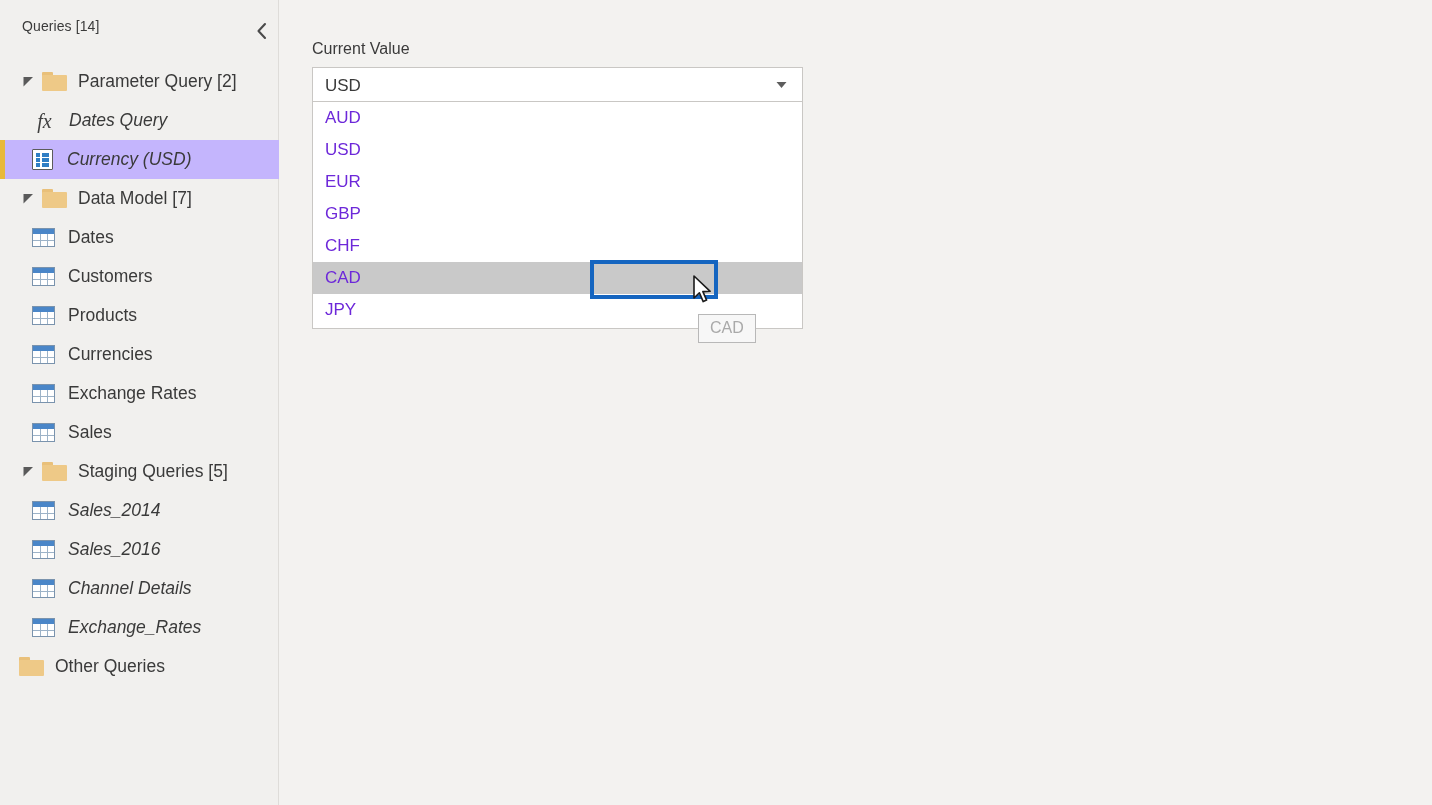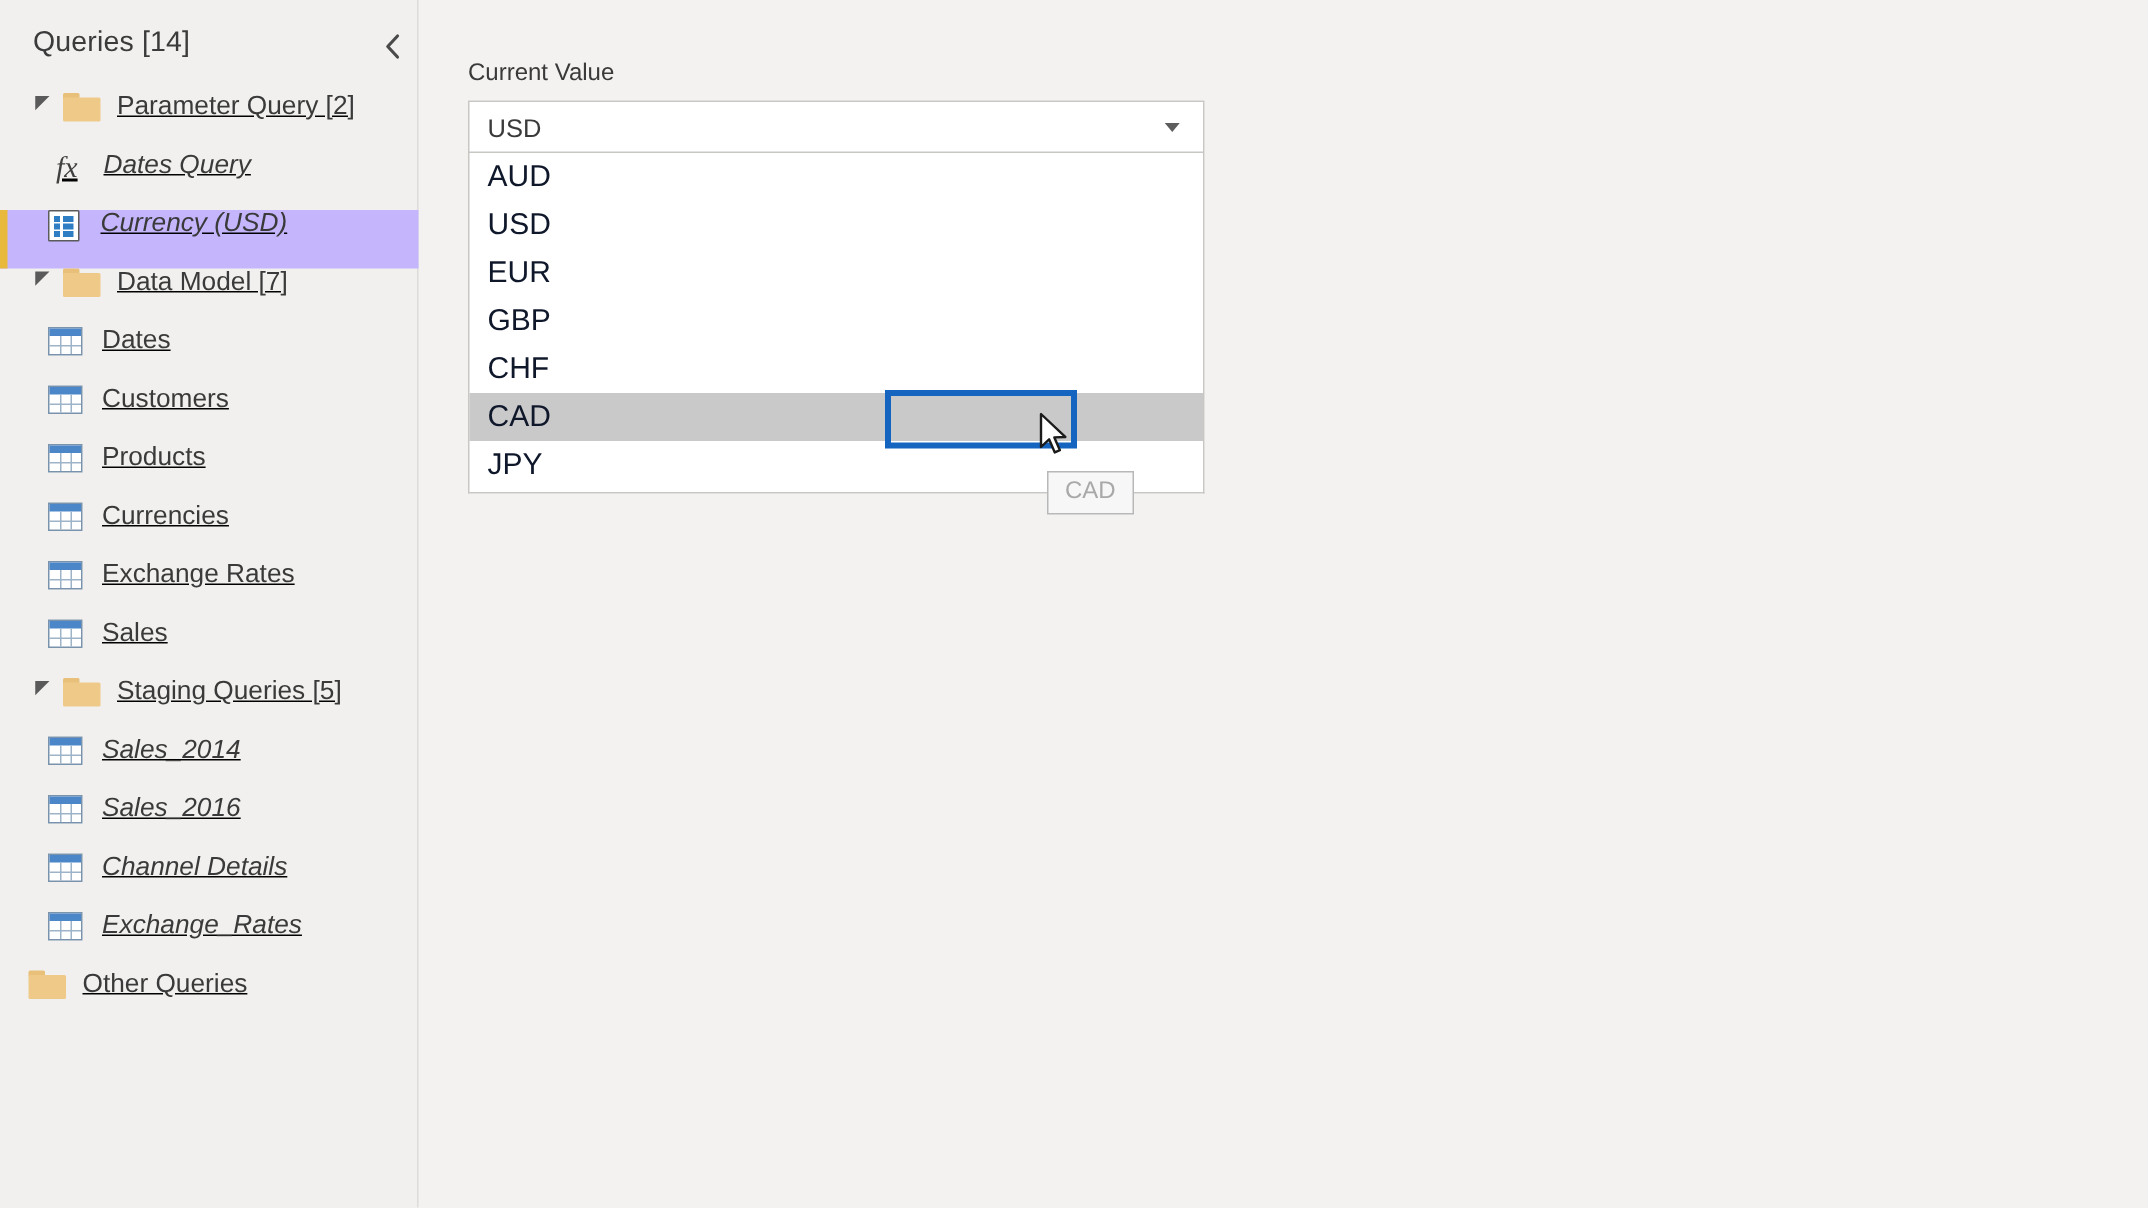--- a/index.html
+++ b/index.html
@@ -15,35 +15,35 @@
     position:absolute;left:0;top:0;width:279px;height:805px;
     background:#f1f0ee;
     border-right:1px solid #dedcd9;
     box-sizing:border-box;
   }
   #sidebar-header{
     position:absolute;left:0;top:0;width:279px;height:58px;
   }
   #queries-title{
     position:absolute;left:22px;top:18px;
-    font-size:19px;color:#3b3b3b;letter-spacing:.1px;
+    font-size:14px;color:#3b3b3b;letter-spacing:.1px;
     white-space:nowrap;
   }
   #collapse-btn{
     position:absolute;left:248px;top:18px;width:28px;height:26px;
     display:flex;align-items:center;justify-content:center;
     cursor:pointer;
   }
   #collapse-btn svg{display:block;}
 
   .tree{position:absolute;left:0;top:62px;width:279px;}
 
   .row{
-    position:relative;height:39px;display:flex;align-items:flex-start;
-    box-sizing:border-box;cursor:pointer;text-decoration:underline;
+    position:relative;height:39px;display:flex;align-items:center;
+    box-sizing:border-box;cursor:pointer;
   }
   .row .lbl{
     font-size:17.5px;color:#3a3a3a;white-space:nowrap;line-height:1;
   }
   .row.italic .lbl{font-style:italic;}
   .row.selected{background:#c4b5fd;}
   .row .accent{
     position:absolute;left:0;top:0;width:5px;height:100%;
     background:#e8b93a;
   }
@@ -134,21 +134,21 @@
   #combo-caret svg{display:block;}
 
   #dropdown{
     position:absolute;left:32px;top:102px;width:491px;
     background:#ffffff;
     border:1px solid #c9c7c4;border-top:none;
     box-sizing:border-box;padding-bottom:2px;
   }
   .opt{
     height:32px;display:flex;align-items:center;
-    padding-left:12px;font-size:20px;color:#0f172a;
+    padding-left:12px;font-size:17px;color:#6d28d9;
     cursor:pointer;box-sizing:border-box;
   }
   .opt.hl{background:#c9c9c9;}
 
   
   #annotation{
     position:absolute;left:310px;top:260px;width:128px;height:39px;
     border:4px solid #1565c0;box-sizing:border-box;
     pointer-events:none;
   }

